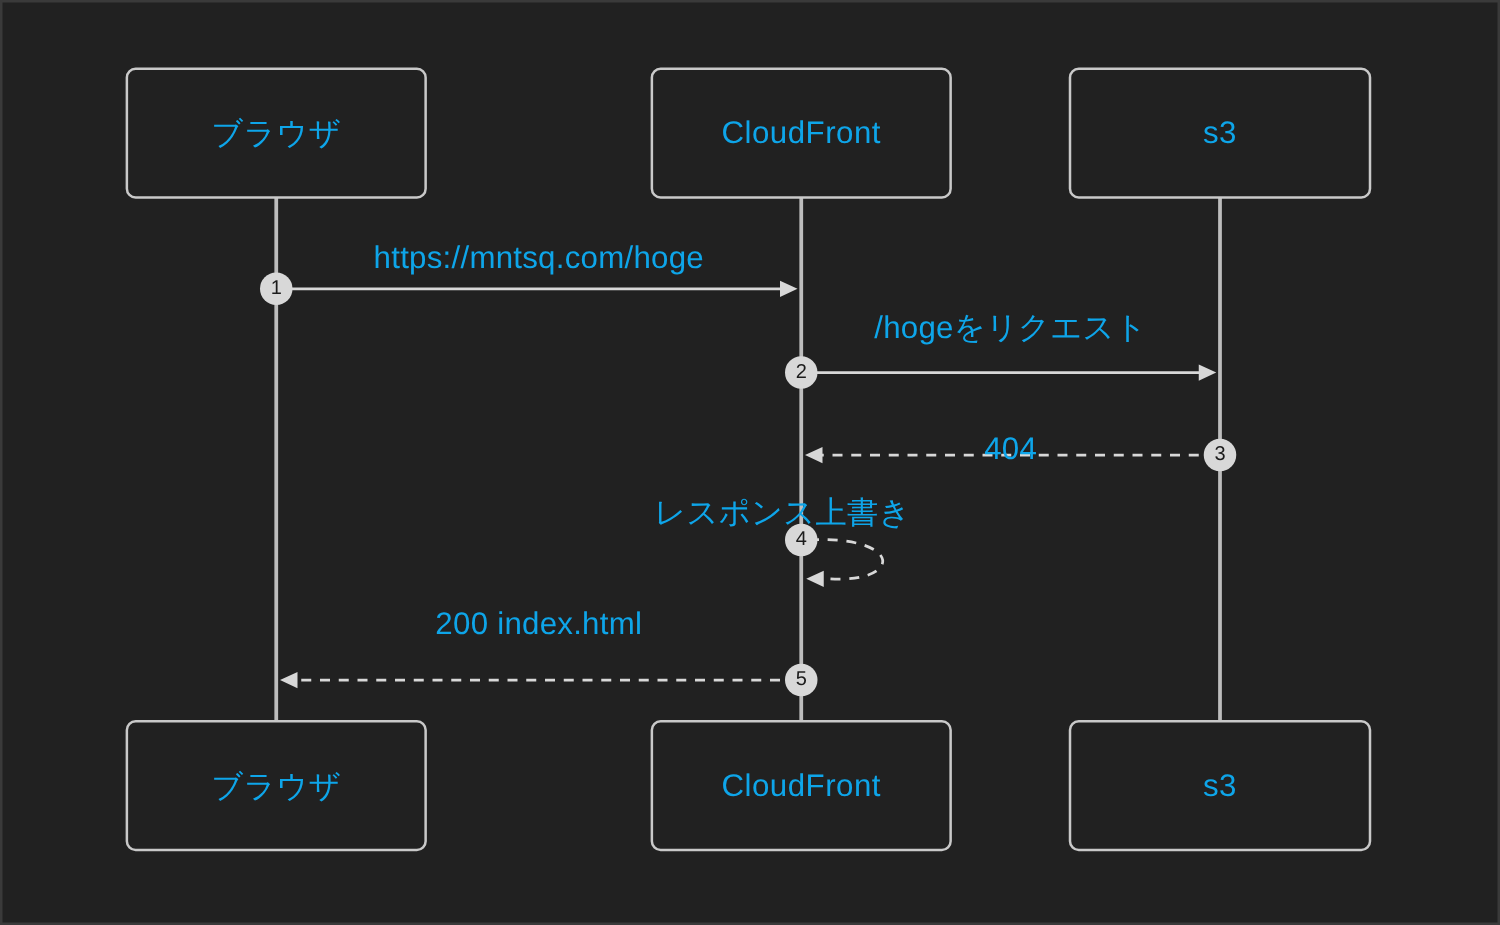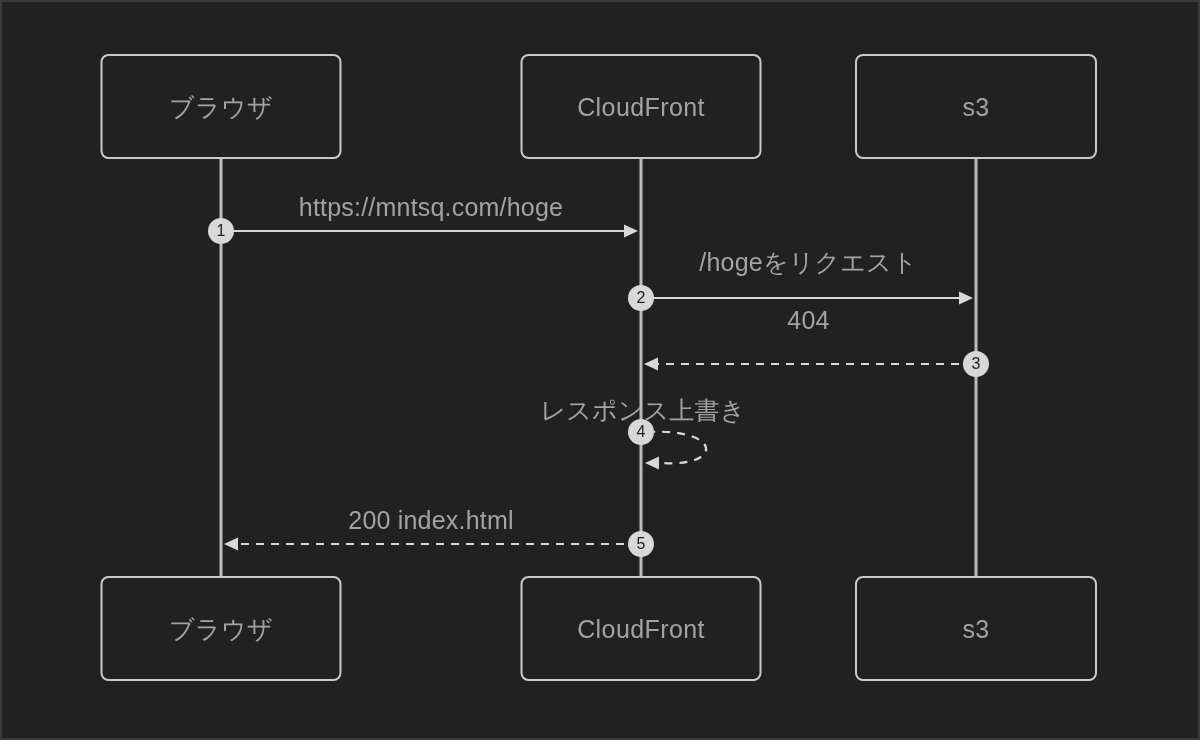--- a/index.html
+++ b/index.html
@@ -57,21 +57,21 @@
     fill: #d8d8d8;
   }
   .badge-circle {
     fill: #d8d8d8;
     stroke: none;
   }
 
   
   .txt {
     position: absolute;
-    color: #a3a3a3;
+    color: #0ea5e9;
     white-space: nowrap;
     transform: translate(-50%, -50%);
     text-align: center;
   }
   .actor-label {
     font-size: 25px;
     letter-spacing: 0.4px;
   }
   .msg-label {
     font-size: 25px;
@@ -138,21 +138,21 @@
       <div class="txt actor-label" style="left: 221px; top: 106.5px;">ブラウザ</div>
       <div class="txt actor-label" style="left: 221px; top: 628.5px;">ブラウザ</div>
       <div class="txt actor-label" style="left: 641px; top: 106.5px;">CloudFront</div>
       <div class="txt actor-label" style="left: 641px; top: 628.5px;">CloudFront</div>
       <div class="txt actor-label" style="left: 976px; top: 106.5px;">s3</div>
       <div class="txt actor-label" style="left: 976px; top: 628.5px;">s3</div>
       <div class="txt msg-label" style="left: 431px; top: 207px;">https://mntsq.com/hoge</div>
       <div class="badge-num" style="left: 221px; top: 231px;">1</div>
       <div class="txt msg-label" style="left: 808.5px; top: 262px;">/hogeをリクエスト</div>
       <div class="badge-num" style="left: 641px; top: 298px;">2</div>
-      <div class="txt msg-label" style="left: 808.5px; top: 320px;">404</div>
+      <div class="txt msg-label" style="left: 808.5px; top: 360px;">404</div>
       <div class="badge-num" style="left: 976px; top: 364px;">3</div>
-      <div class="txt msg-label" style="left: 643px; top: 410px;">レスポンス上書き</div>
+      <div class="txt msg-label" style="left: 626px; top: 410px;">レスポンス上書き</div>
       <div class="badge-num" style="left: 641px; top: 432px;">4</div>
-      <div class="txt msg-label" style="left: 431px; top: 520px;">200 index.html</div>
+      <div class="txt msg-label" style="left: 431px; top: 500px;">200 index.html</div>
       <div class="badge-num" style="left: 641px; top: 544px;">5</div>
     </div>
 
 </div>
 
 </body></html>

